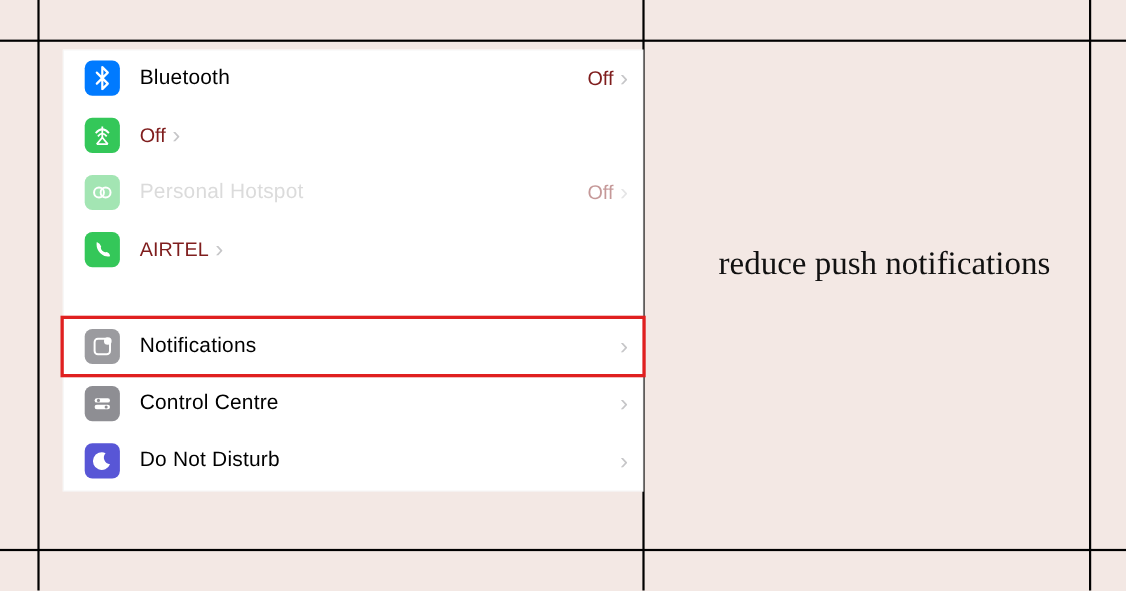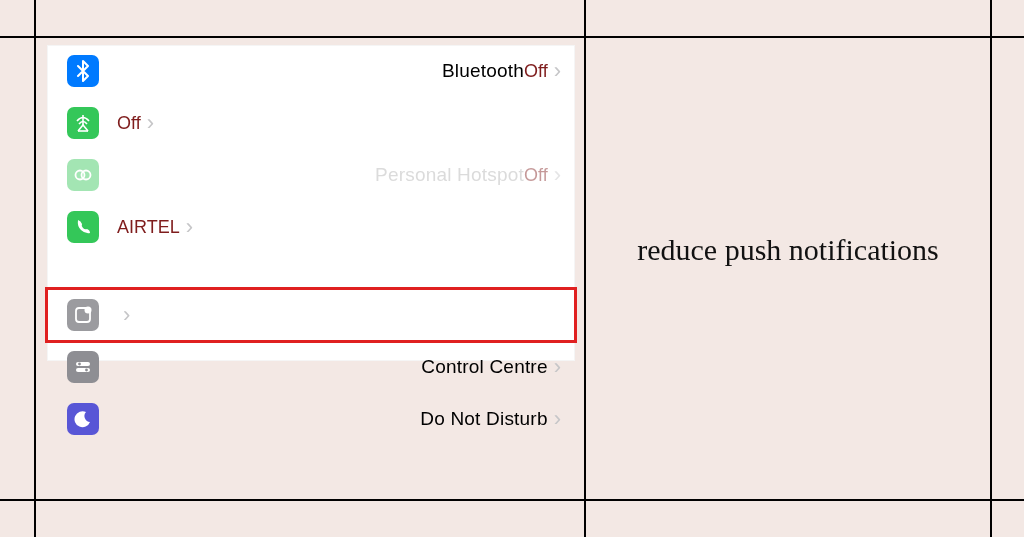--- a/index.html
+++ b/index.html
@@ -15,27 +15,26 @@
   .vline { width: 2px; height: 100%; top: 0; }
   .hline.top    { top: 36px; }
   .hline.bottom { top: 499px; }
   .vline.left   { left: 34px; }
   .vline.mid    { left: 584px; }
   .vline.right  { left: 990px; }
 
   
   .panel {
     position: absolute;
-    left: 47px;
+    left: 57px;
     top: 45px;
     width: 528px;
-    height: 316px;
+    height: 402px;
     background: #ffffff;
     box-shadow: inset 0 0 0 1px rgba(0,0,0,0.04);
-    text-align: right;
   }
 
   .row {
     display: flex;
     align-items: center;
     height: 52px;
     padding: 0 14px 0 20px;
     cursor: pointer;
   }
   .row.disabled { opacity: 0.45; }
@@ -74,29 +73,28 @@
     color: #c6c6c8;
     font-size: 22px;
     line-height: 1;
   }
 
   .section-gap { height: 36px; }
 
   
   .caption {
     position: absolute;
-    left: 618px;
+    left: 634px;
     top: 220px;
     width: 340px;
     text-align: center;
     font-family: Didot, "Bodoni MT", "Times New Roman", Georgia, serif;
     font-size: 30px;
     line-height: 1.3;
     color: #111;
-    margin-top: 10px;
   }
 </style>
 </head>
 <body>
 
 <div class="grid-line hline top"></div>
 <div class="grid-line hline bottom"></div>
 <div class="grid-line vline left"></div>
 <div class="grid-line vline mid"></div>
 <div class="grid-line vline right"></div>
@@ -152,20 +150,21 @@
 
   <div class="section-gap"></div>
 
   <div class="row highlight">
     <div class="icon-box" style="background:#9b9b9f">
       <svg width="22" height="22" viewBox="0 0 22 22">
         <rect x="4" y="4" width="14" height="14" rx="3" stroke="#fff" stroke-width="1.8" fill="none"></rect>
         <circle cx="16" cy="6" r="3.5" fill="#fff"></circle>
       </svg>
     </div>
+    <span class="row-label">Notifications</span>
     <span class="row-value"></span>
     <span class="chevron">›</span>
   </div>
 
   <div class="row">
     <div class="icon-box" style="background:#8e8e93">
       <svg width="22" height="22" viewBox="0 0 22 22">
         <rect x="4" y="6" width="14" height="4" rx="2" fill="#fff"></rect>
         <circle cx="7.5" cy="8" r="1.4" fill="#8e8e93"></circle>
         <rect x="4" y="12" width="14" height="4" rx="2" fill="#fff"></rect>

